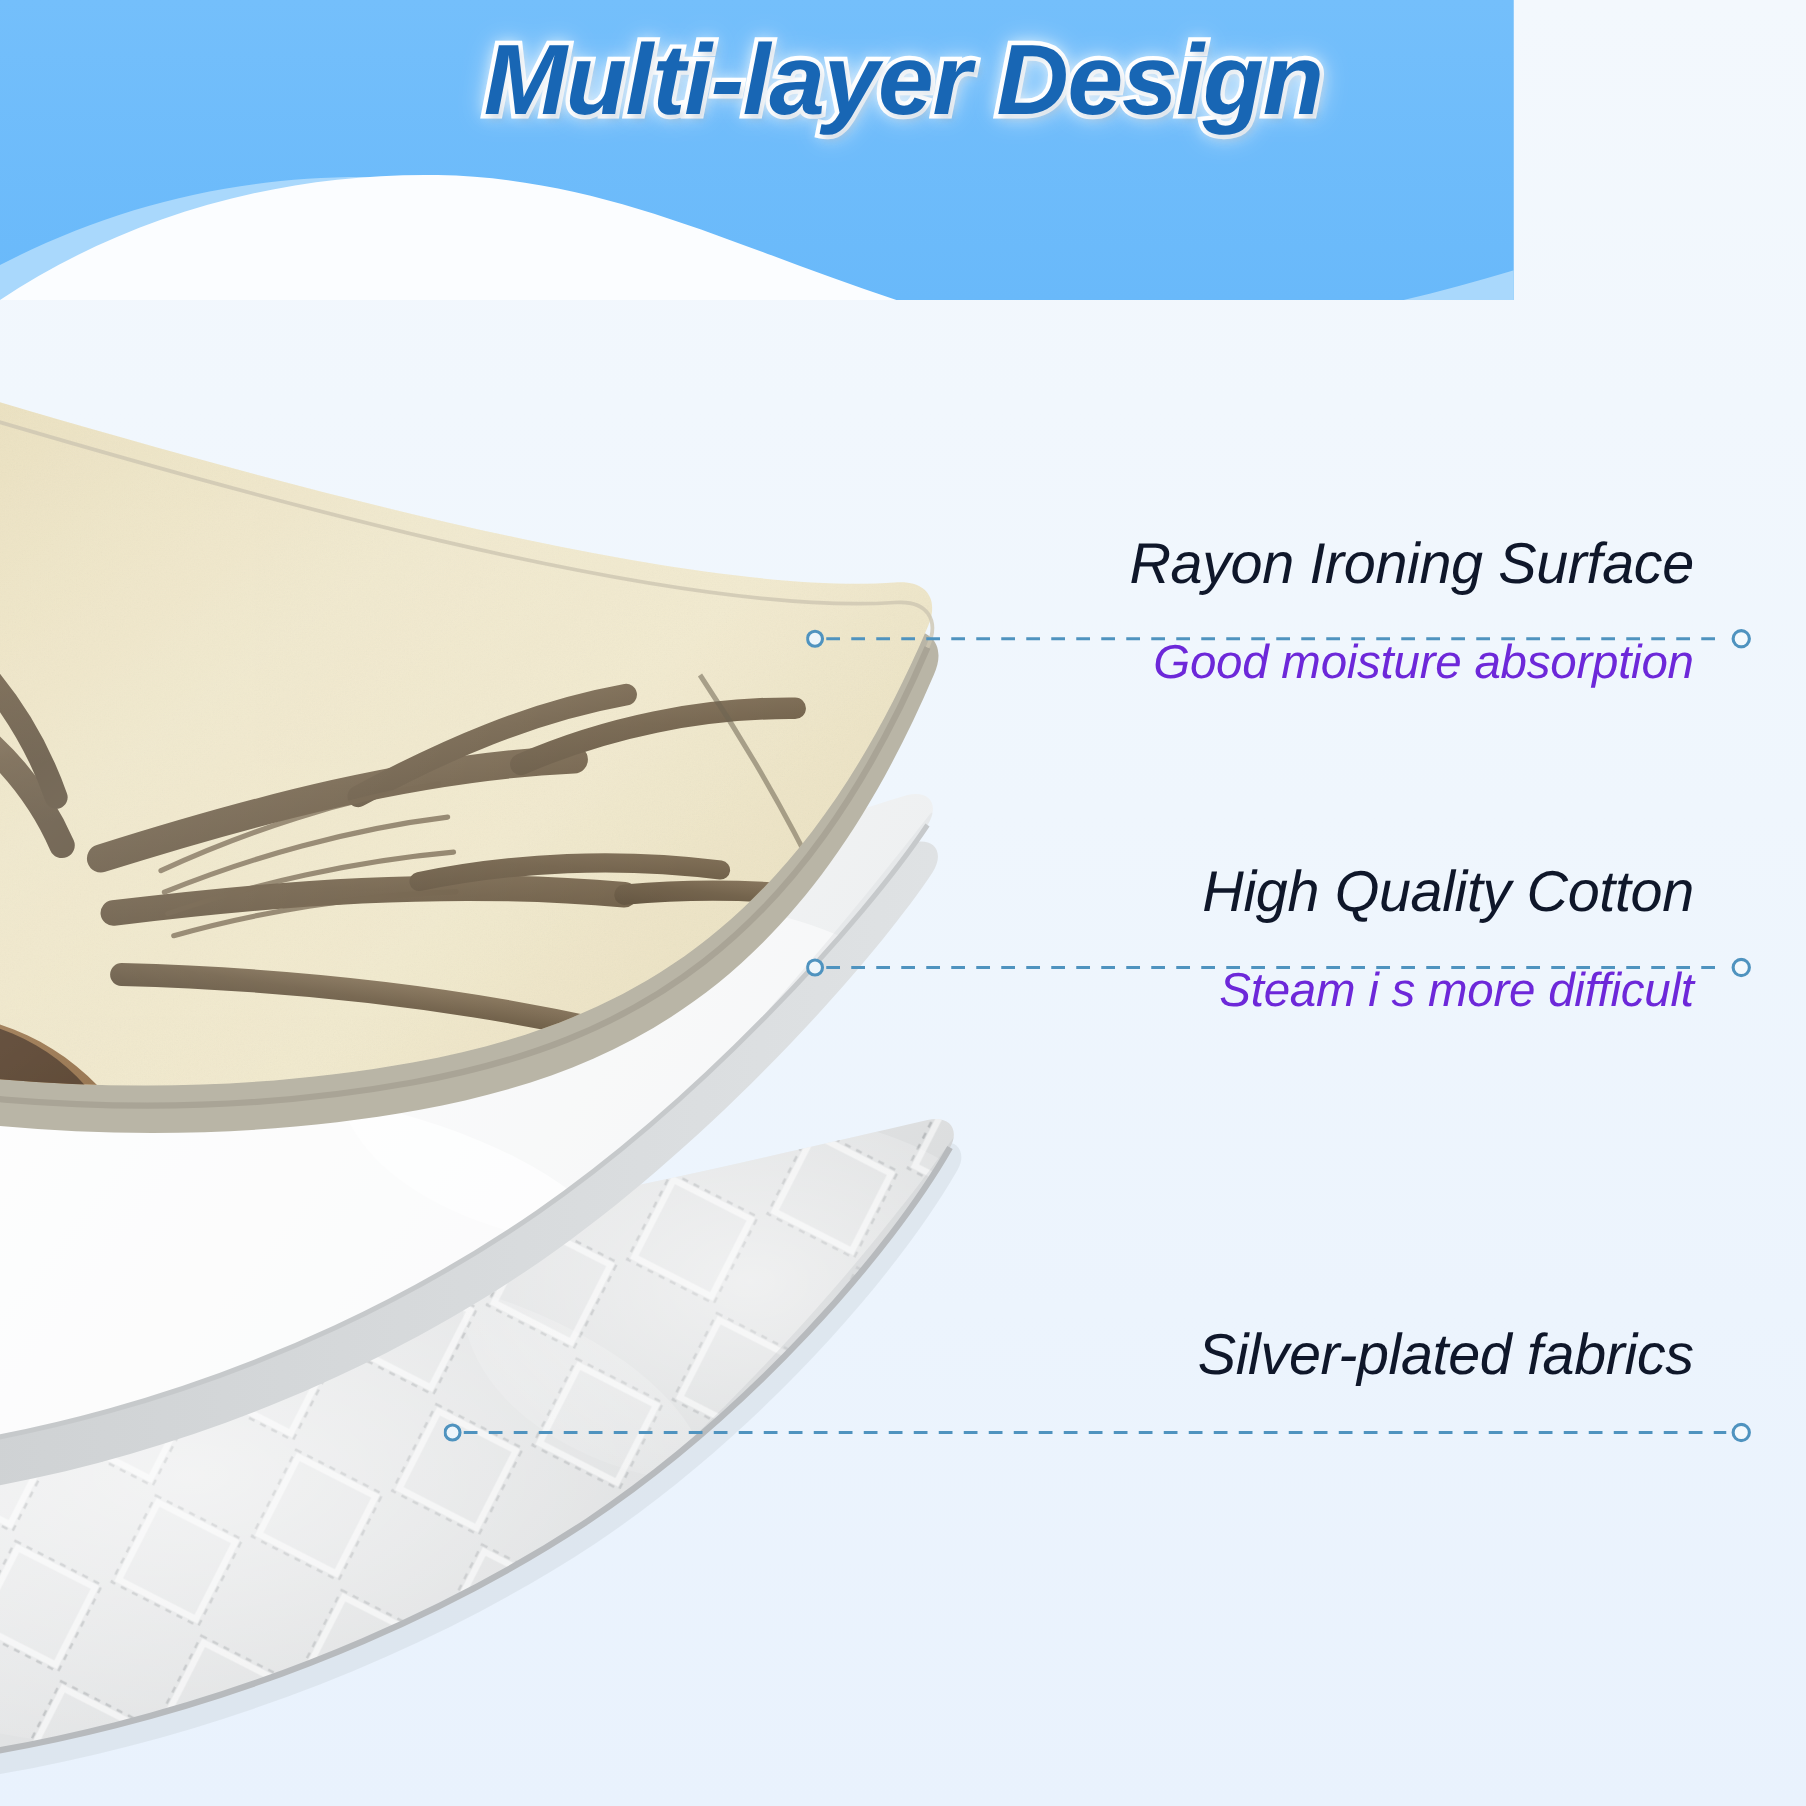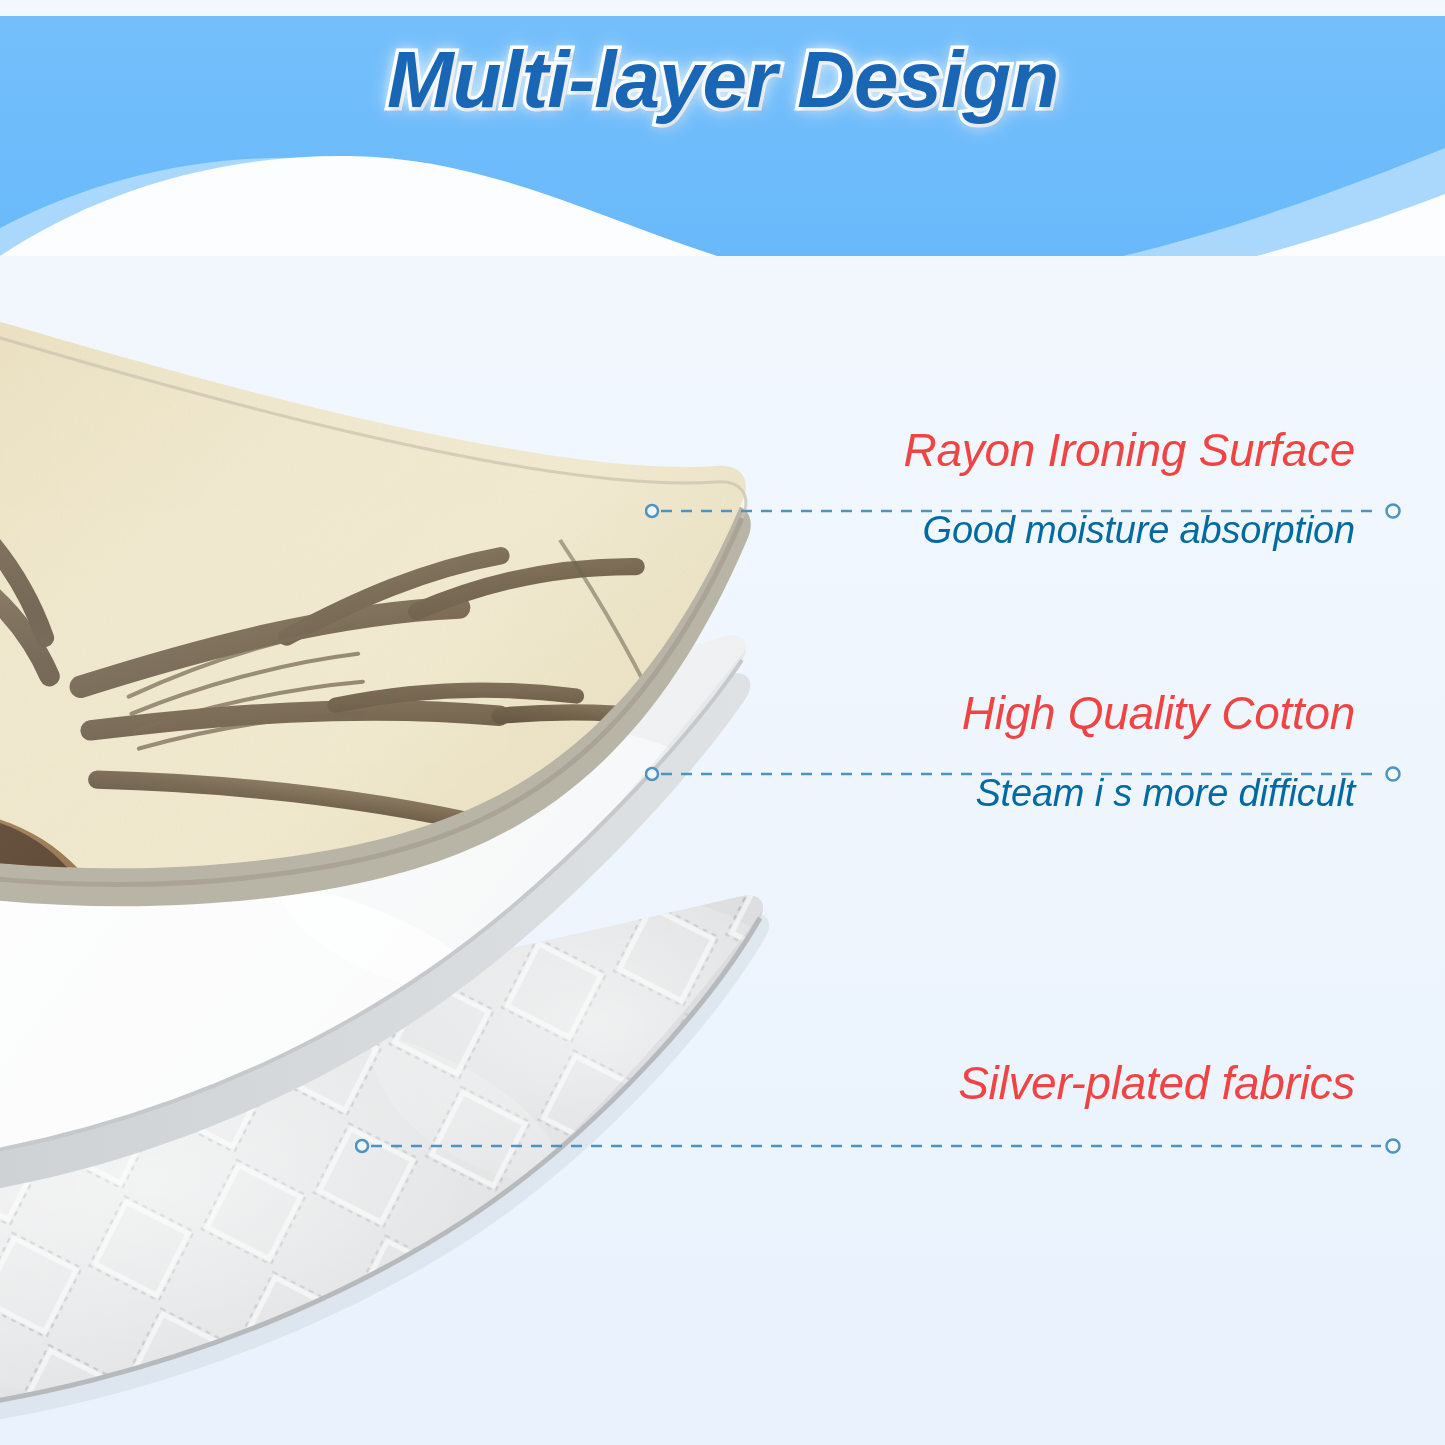--- a/index.html
+++ b/index.html
@@ -6,21 +6,21 @@
   html, body { width:1445px; height:1445px; }
   body {
     font-family: "Liberation Sans", sans-serif;
     background: linear-gradient(180deg, #f3f8fd 0%, #eff6fd 45%, #e9f2fd 100%);
     overflow: hidden;
     position: relative;
   }
 
   
   .header {
-    position:absolute; left:0; top:16px; width:1445px; height:240px;
+    position:absolute; left:0; top:0; width:1211px; height:240px;
     overflow:hidden;
   }
   .header-bg { position:absolute; left:0; top:0; width:1445px; height:240px; }
 
   .header-title {
     position:absolute; left:0; top:18px; width:1445px;
     text-align:center;
     font-size:80px;
     font-weight:bold;
     font-style:italic;
@@ -38,26 +38,26 @@
   
   .layers {
     position:absolute; left:0; top:240px; width:1445px; height:1205px;
     overflow:hidden;
   }
   .layers svg { position:absolute; left:0; top:0; }
 
   
   .callout { position:absolute; }
   .callout .title {
-    font-size:46px; font-style:italic; color:#ef4444;
+    font-size:46px; font-style:italic; color:#0f172a;
     text-align:right; white-space:nowrap; line-height:1.1;
     letter-spacing:-0.3px;
   }
   .callout .sub {
-    font-size:38px; font-style:italic; color:#0369a1;
+    font-size:38px; font-style:italic; color:#6d28d9;
     text-align:right; line-height:1.18; white-space:nowrap;
     letter-spacing:-0.2px;
   }
   .dashline { position:absolute; height:14px; }
   .dashline svg { display:block; }
 
   #callout-1 { left:645px; top:425px; width:760px; }
   #callout-2 { left:645px; top:688px; width:760px; }
   #callout-3 { left:645px; top:1058px; width:760px; }
 

